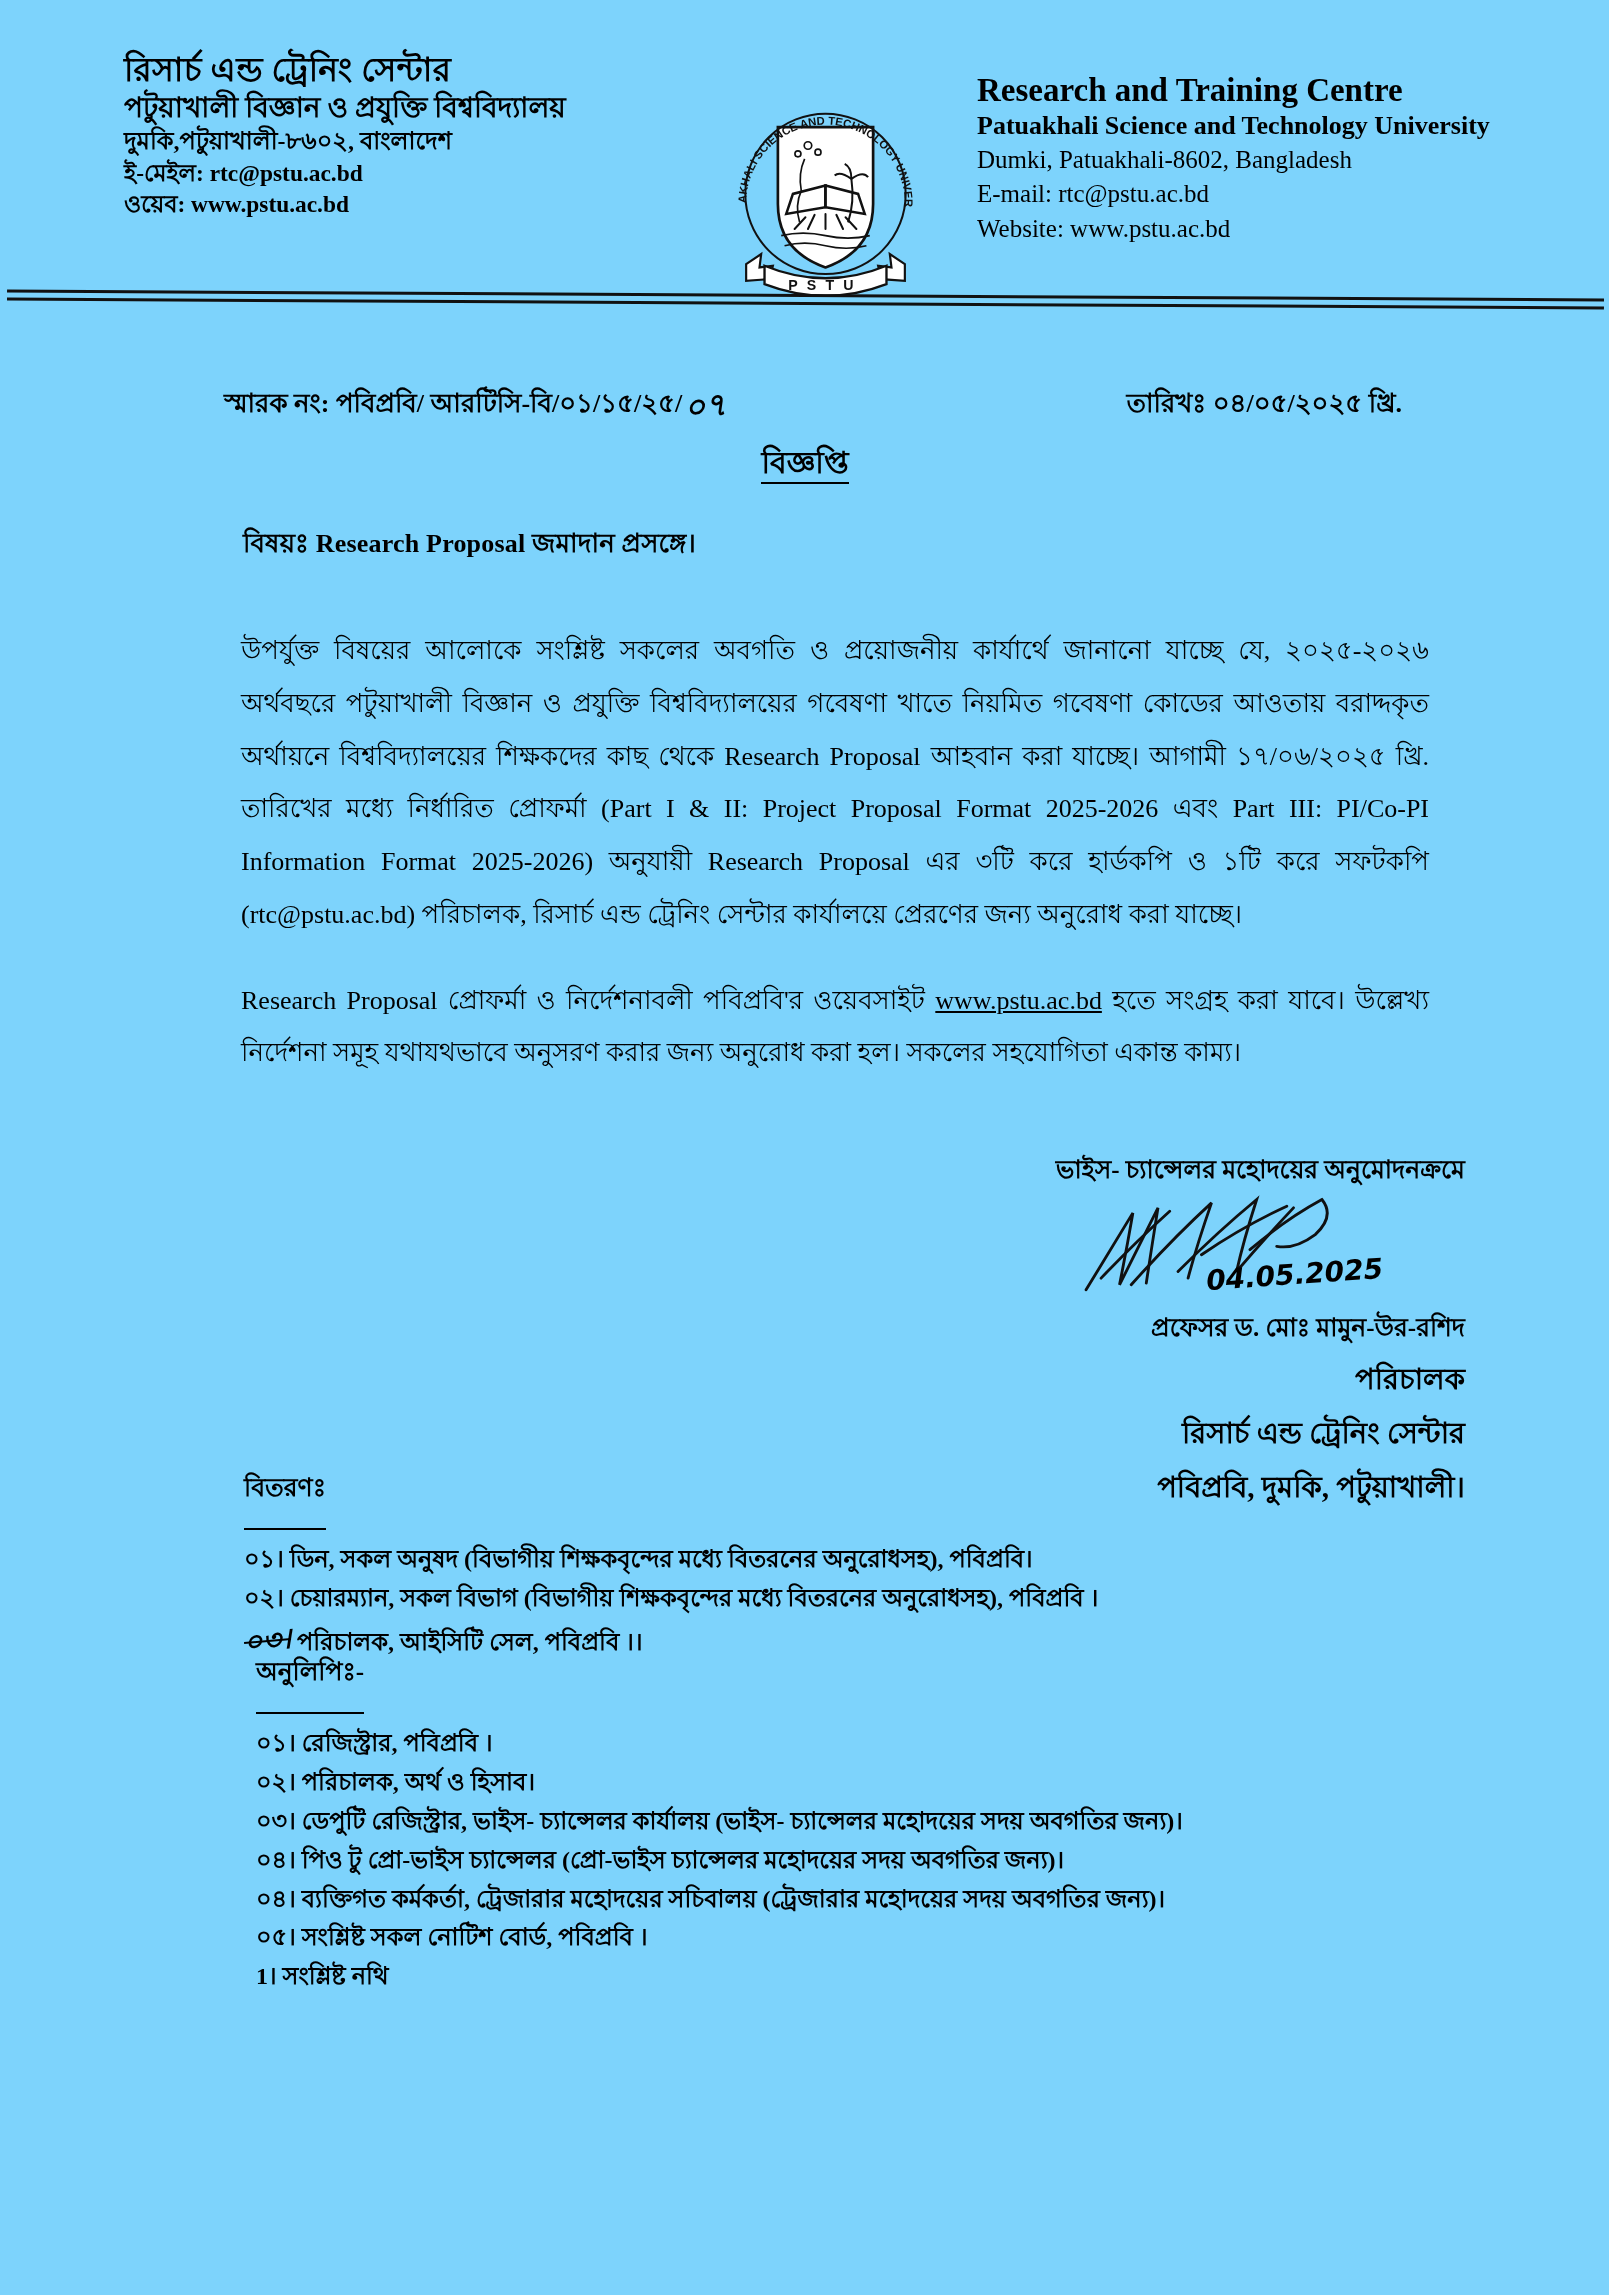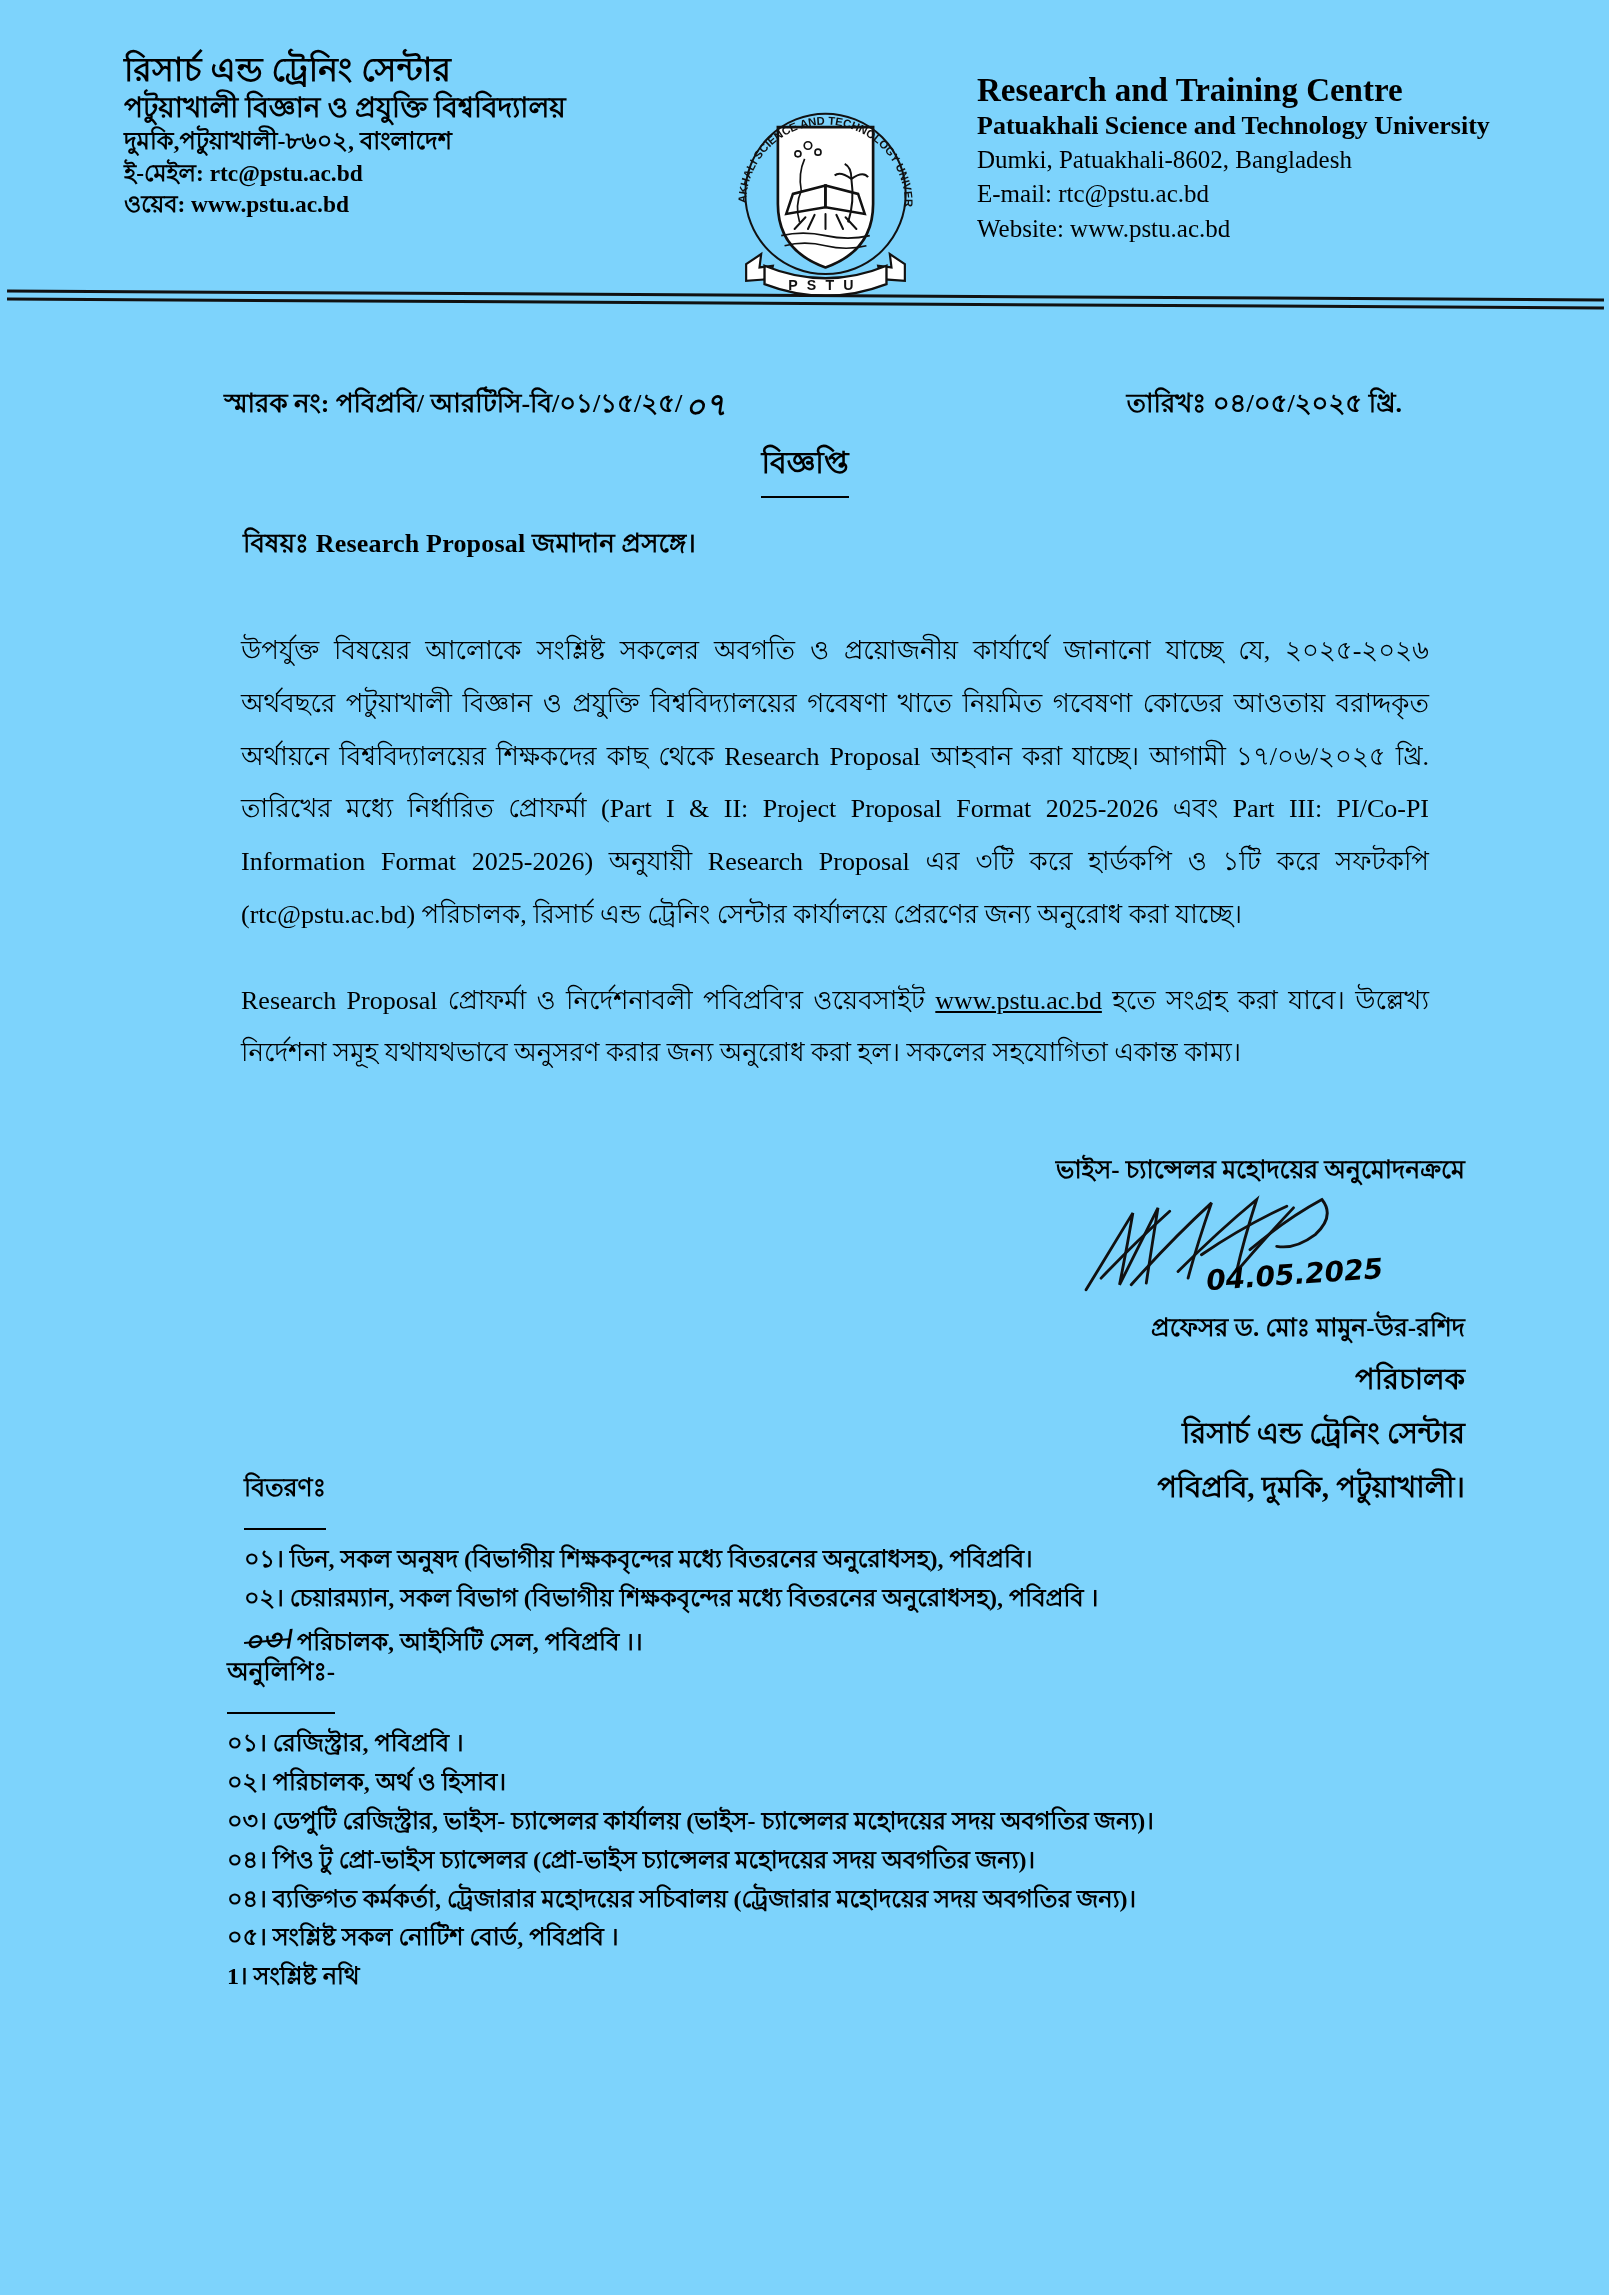--- a/index.html
+++ b/index.html
@@ -155,21 +155,21 @@
     position: absolute;
     top: 439px;
     left: 0;
     right: 0;
     text-align: center;
   }
   .notice-title span {
     font-size: 30px;
     font-weight: bold;
     border-bottom: 2.5px solid #000;
-    padding-bottom: 17px;
+    padding-bottom: 3px;
   }
 
   
   .subject {
     position: absolute;
     top: 523px;
     left: 243px;
     font-size: 26px;
     font-weight: bold;
     letter-spacing: 0.2px;
@@ -272,21 +272,21 @@
     font-weight: bold;
     display: inline-block;
     transform: rotate(-5deg);
     text-decoration: line-through;
     text-decoration-thickness: 1.7px;
   }
 
   .copy-block {
     position: absolute;
     top: 1652px;
-    left: 227px;
+    left: 256px;
     width: 1255px;
   }
   .copy-block .list-head { margin-bottom: 10px; }
 </style>
 </head>
 <body>
 
 <div class="page">
 
   <div class="letterhead">

